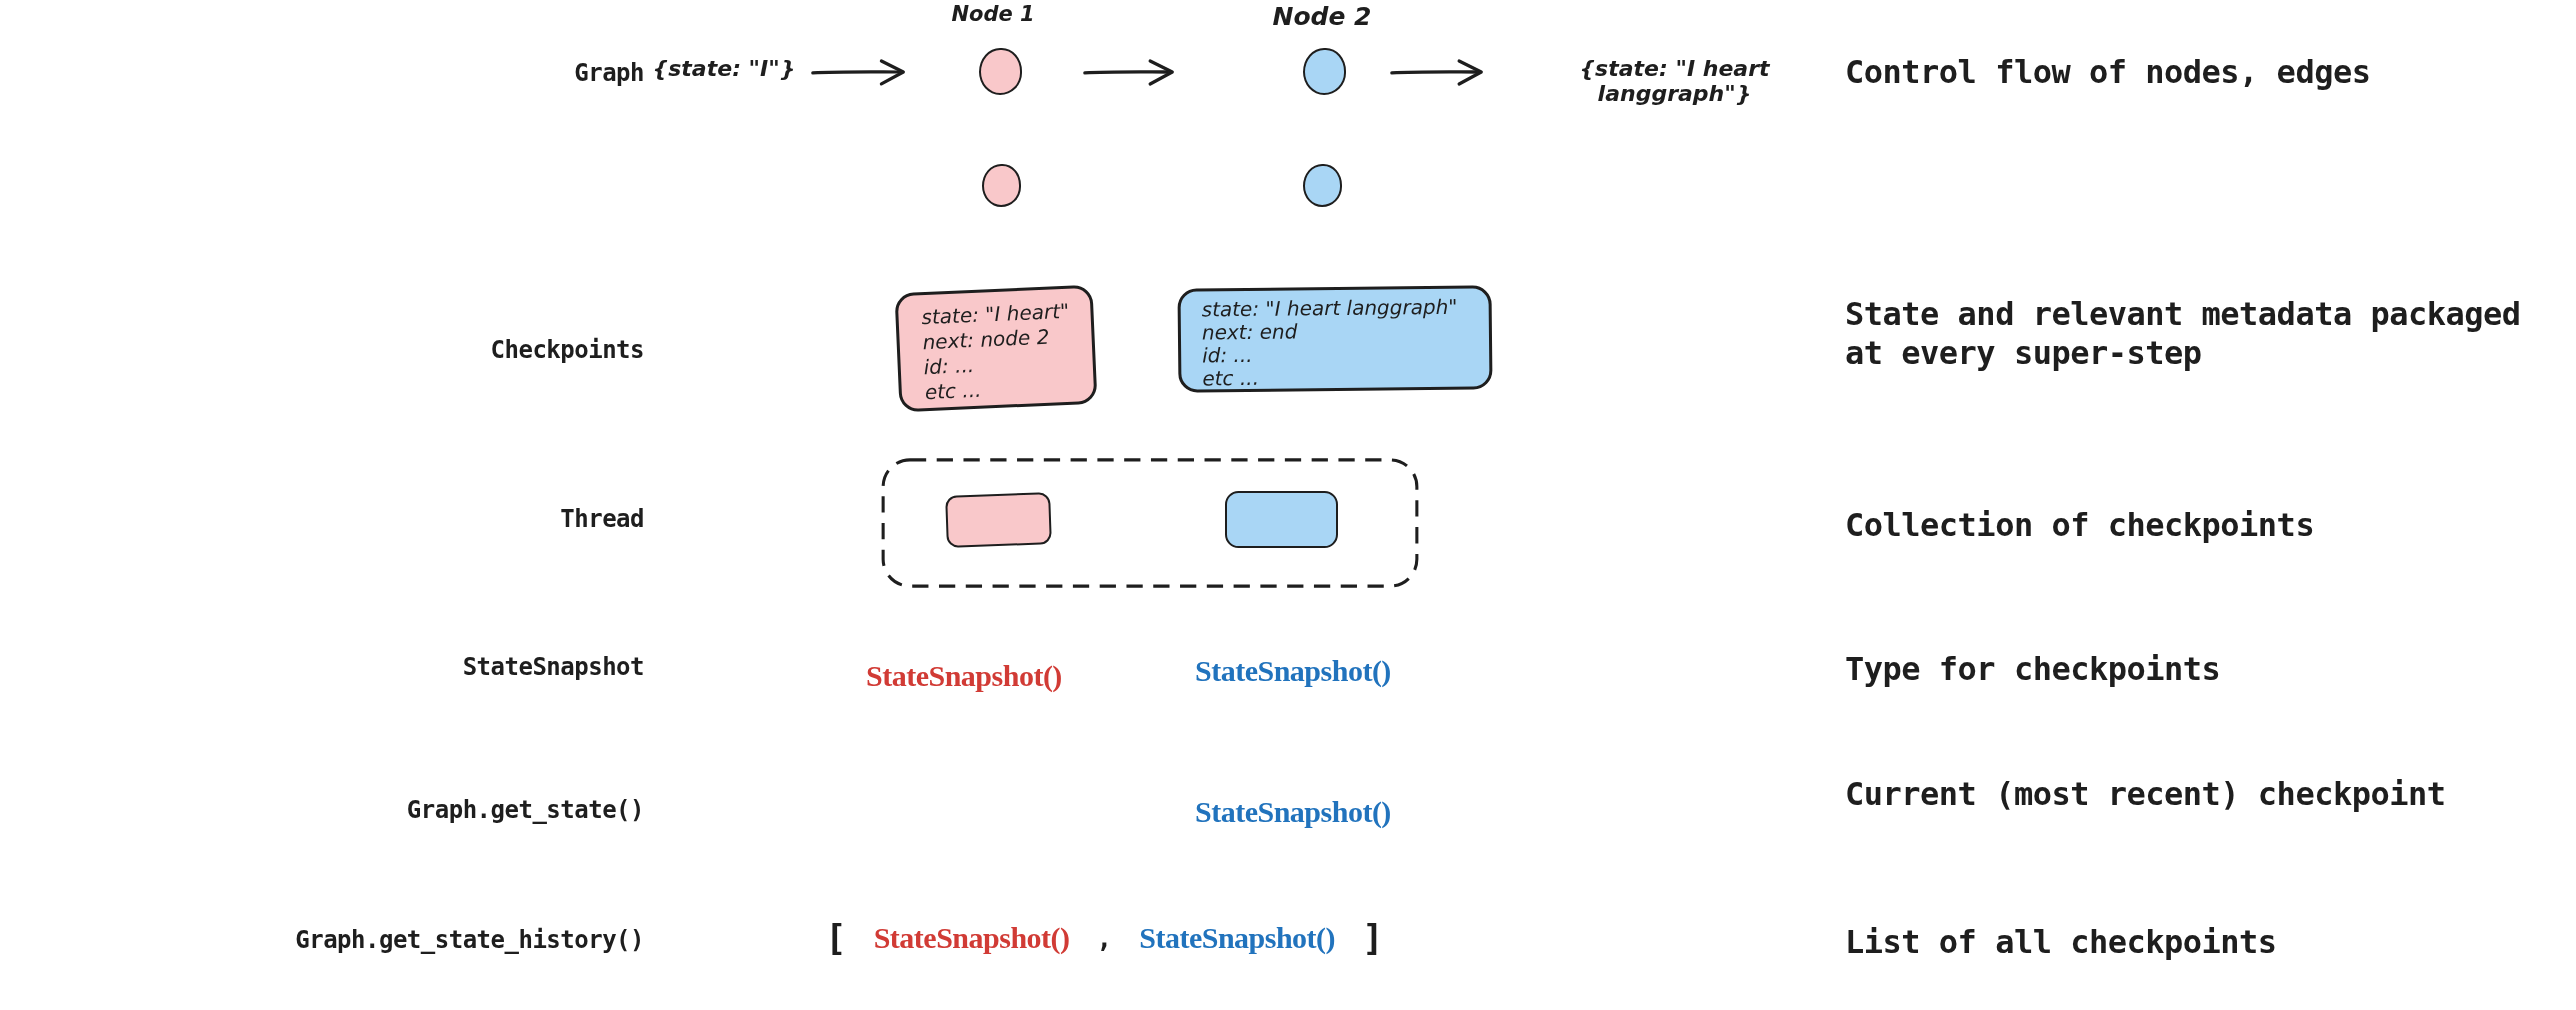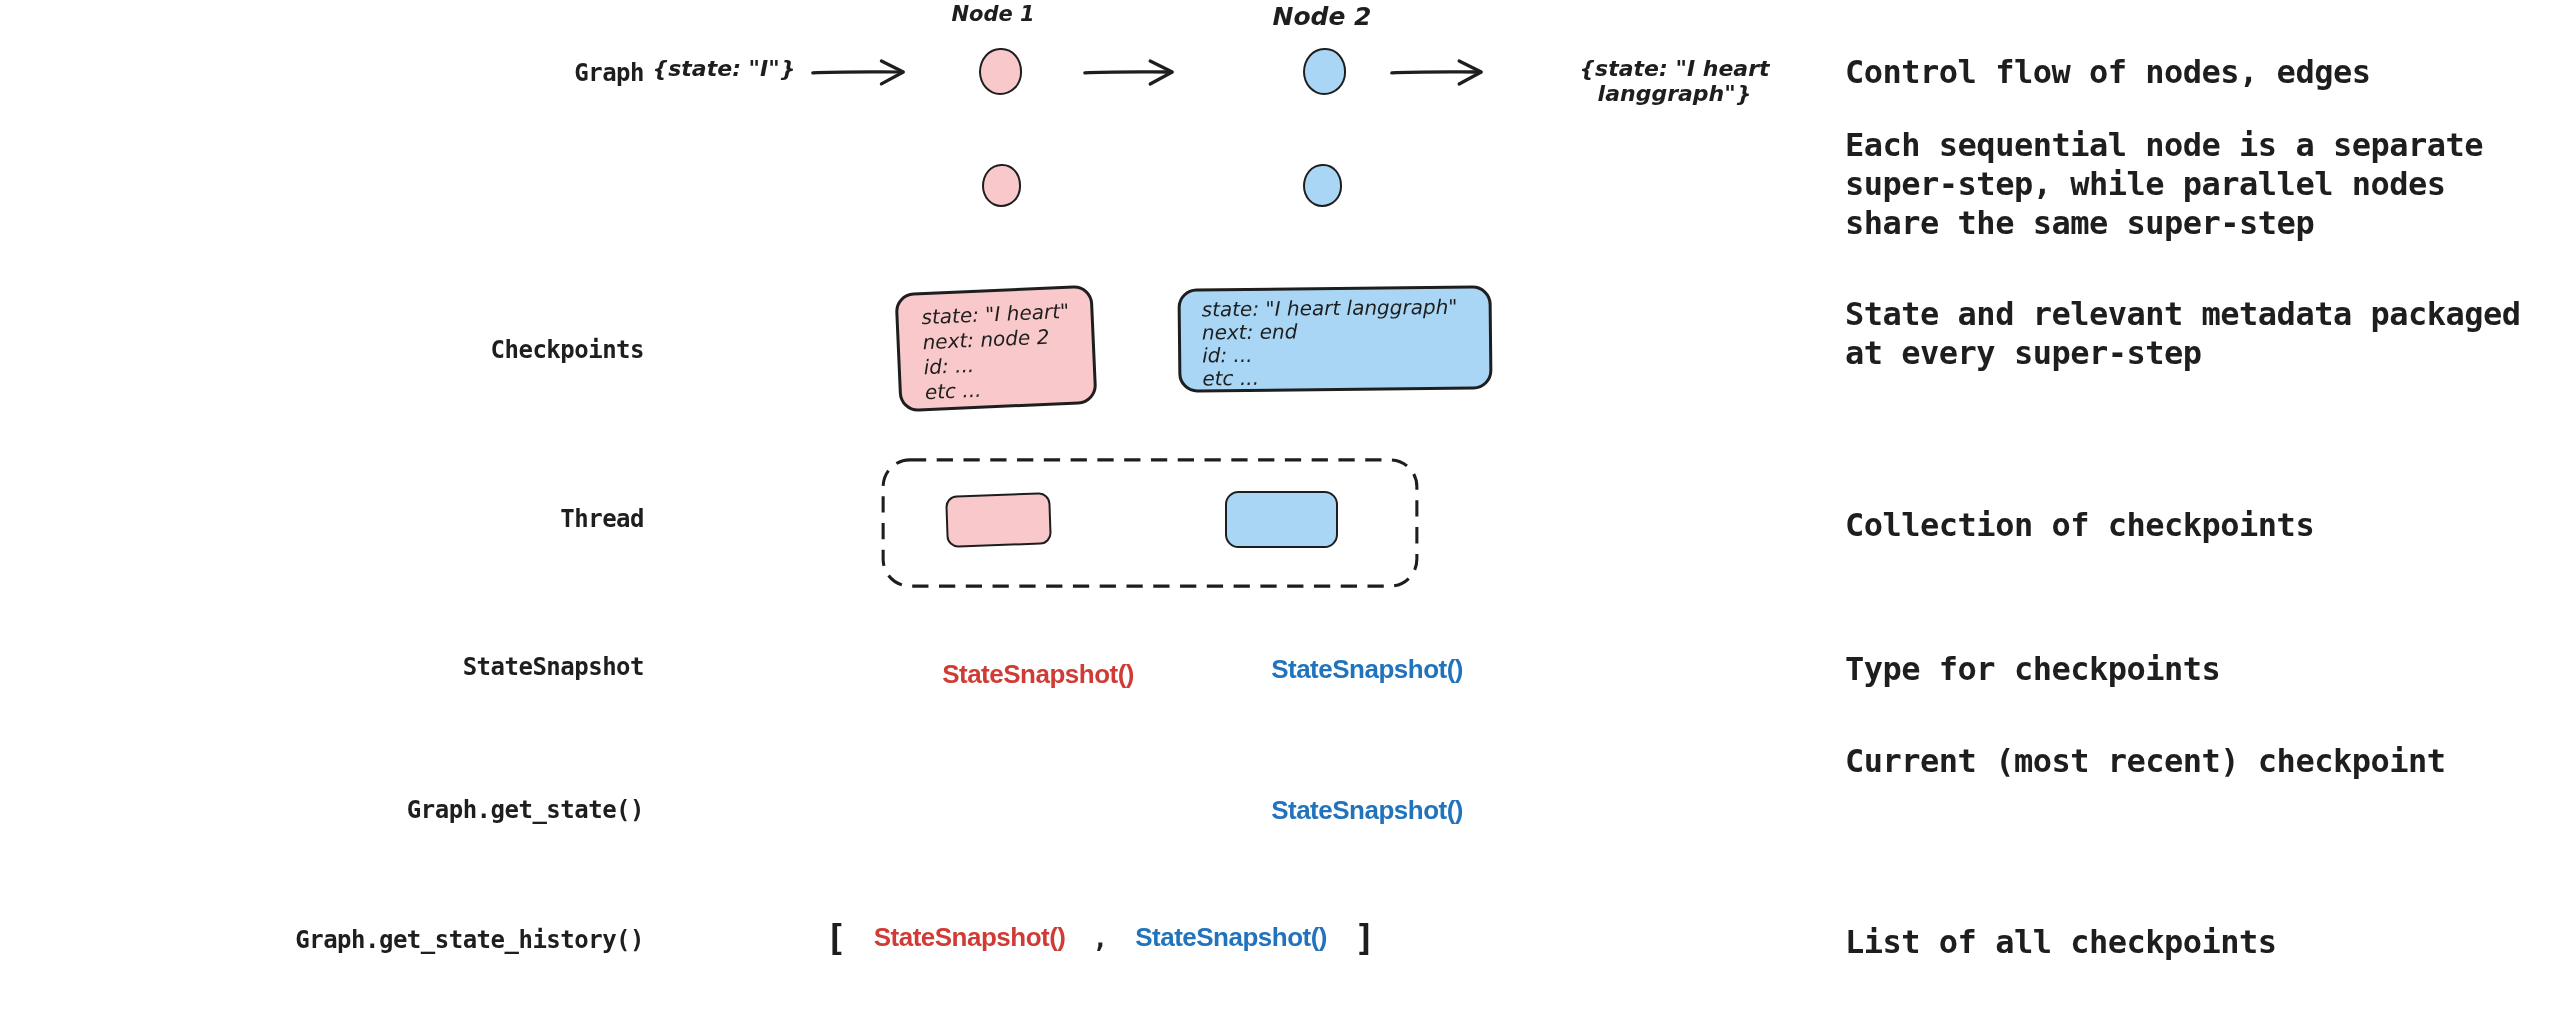--- a/index.html
+++ b/index.html
@@ -63,24 +63,24 @@
     white-space:pre-line;
     color:var(--ink,#1e1e1e);
   }
   .mini-card{
     position:absolute;
     border:2.9px solid var(--ink,#1e1e1e);
     box-sizing:border-box;
   }
   .code{
     position:absolute;
-    font-family:Liberation Sans, sans-serif;
-    font-size:26px;
+    font-family:Liberation Serif, serif;
+    font-size:30px;
     font-weight:700;
-    text-align:right;
+    text-align:left;
     letter-spacing:-0.5px;
     white-space:pre;
   }
   .code-red{color:var(--code-red,#d13b35);}
   .code-blue{color:var(--code-blue,#2173bd);}
   .list-row{
     position:absolute;
     display:flex;
     align-items:center;
     gap:27px;
@@ -106,28 +106,25 @@
 <div class="canvas">
 
   <div class="rowlabel" style="top:54px">Graph</div>
   <div class="rowlabel" style="top:331px">Checkpoints</div>
   <div class="rowlabel" style="top:500px">Thread</div>
   <div class="rowlabel" style="top:648px">StateSnapshot</div>
   <div class="rowlabel" style="top:791px">Graph.get_state()</div>
   <div class="rowlabel" style="top:921px">Graph.get_state_history()</div>
 
   <div class="desc" style="top:53px">Control flow of nodes, edges</div>
-  <div class="desc" style="top:126px">Each sequential node is a separate
-super-step, while parallel nodes
-share the same super-step</div>
   <div class="desc" style="top:295px">State and relevant metadata packaged
 at every super-step</div>
   <div class="desc" style="top:506px">Collection of checkpoints</div>
   <div class="desc" style="top:650px">Type for checkpoints</div>
-  <div class="desc" style="top:742px">Current (most recent) checkpoint</div>
+  <div class="desc" style="top:775px">Current (most recent) checkpoint</div>
   <div class="desc" style="top:923px">List of all checkpoints</div>
 
   <div class="hand" style="left:652px;top:56px;width:144px;font-size:22px;">{state: "I"}</div>
 
   <svg class="arrow" style="left:809px;top:56px" width="101" height="32" viewBox="0 0 106 33">
     <path d="M4 17.5 C 30 16, 68 16.5, 94 16.5" stroke="var(--ink)" stroke-width="3.4" fill="none" stroke-linecap="round"></path>
     <path d="M76 5 L99 16.5 L76 29" stroke="var(--ink)" stroke-width="3.4" fill="none" stroke-linecap="round" stroke-linejoin="round"></path>
   </svg>
 
   <div class="hand" style="left:931px;top:1.9px;width:124px;font-size:21px;">Node 1</div>

